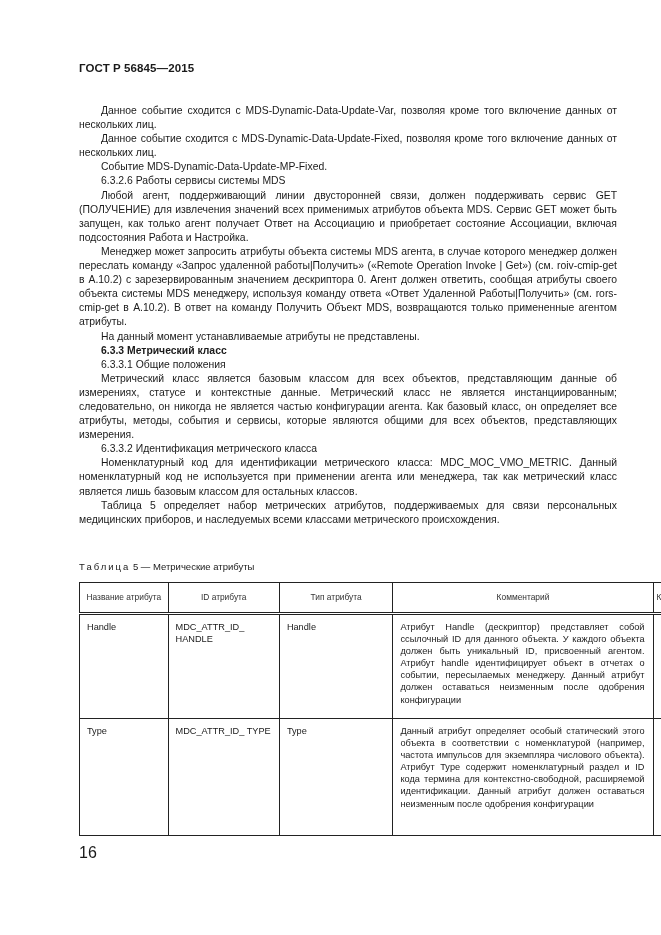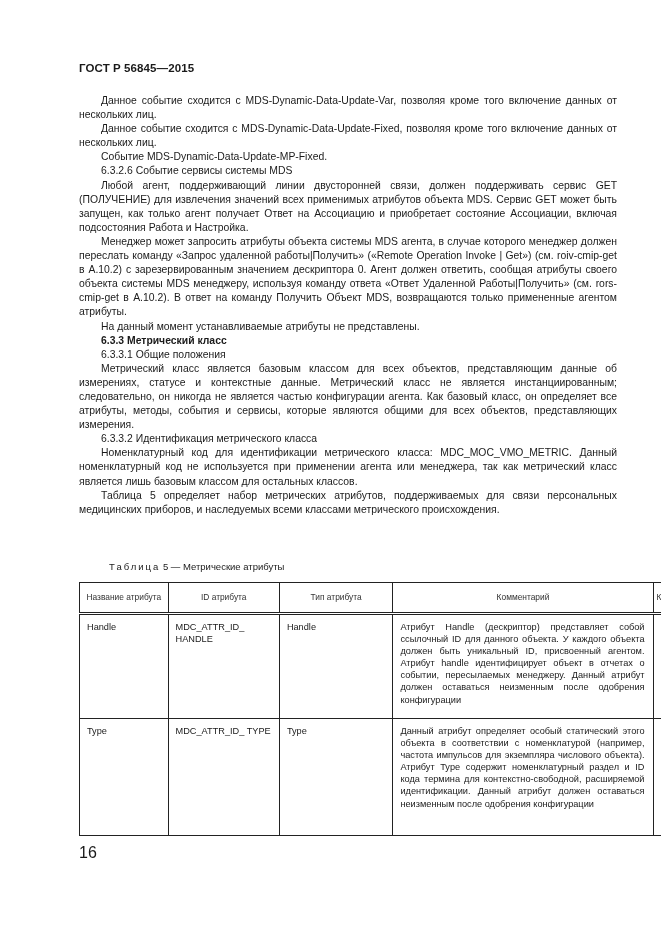--- a/index.html
+++ b/index.html
@@ -5,31 +5,31 @@
     html, body { margin: 0; padding: 0; background: #ffffff; }
     body {
       width: 661px; height: 935px; position: relative; overflow: hidden;
       font-family: "Liberation Sans", sans-serif; color: #1a1a1a;
     }
     .page-header {
       position: absolute; left: 79px; top: 62px;
       font-weight: bold; font-size: 11.5px; letter-spacing: 0.1px;
     }
     .body-text {
-      position: absolute; left: 79px; top: 94px; width: 538px;
+      position: absolute; left: 79px; top: 104px; width: 538px;
       font-size: 10.4px; line-height: 14.1px;
     }
     .body-text p { margin: 0; text-align: justify; text-indent: 22px; }
     .body-text p.heading { text-align: left; }
     .body-text p.bold { font-weight: bold; }
     .table-caption {
       position: absolute; left: 79px; top: 561px;
       font-size: 9.5px;
     }
-    .table-caption .spaced { letter-spacing: 2px; margin-left: 30px; }
+    .table-caption .spaced { letter-spacing: 2px; }
     table.attrs {
       position: absolute; left: 79px; top: 582px;
       width: 612px; border-collapse: collapse;
       font-size: 9.2px; line-height: 12.1px;
     }
     table.attrs th, table.attrs td {
       border: 1px solid #222; vertical-align: top; padding: 0;
     }
     table.attrs th {
       font-weight: normal; font-size: 8.4px; line-height: 11px;
@@ -47,21 +47,21 @@
   </style>
 </head>
 <body>
 
 <div class="page-header">ГОСТ Р 56845—2015</div>
 
 <div class="body-text">
   <p class="text">Данное событие сходится с MDS-Dynamic-Data-Update-Var, позволяя кроме того включение данных от нескольких лиц.</p>
   <p class="text">Данное событие сходится с MDS-Dynamic-Data-Update-Fixed, позволяя кроме того включение данных от нескольких лиц.</p>
   <p class="text heading">Событие MDS-Dynamic-Data-Update-MP-Fixed.</p>
-  <p class="text heading">6.3.2.6  Событие сервисы системы MDS</p>
+  <p class="text heading">6.3.2.6  Работы сервисы системы MDS</p>
   <p class="text">Любой агент, поддерживающий линии двусторонней связи, должен поддерживать сервис GET (ПОЛУЧЕНИЕ) для извлечения значений всех применимых атрибутов объекта MDS. Сервис GET может быть запущен, как только агент получает Ответ на Ассоциацию и приобретает состояние Ассоциации, включая подсостояния Работа и Настройка.</p>
   <p class="text">Менеджер может запросить атрибуты объекта системы MDS агента, в случае которого менеджер должен переслать команду «Запрос удаленной работы|Получить» («Remote Operation Invoke | Get») (см. roiv-cmip-get в А.10.2) с зарезервированным значением дескриптора 0. Агент должен ответить, сообщая атрибуты своего объекта системы MDS менеджеру, используя команду ответа «Ответ Удаленной Работы|Получить» (см. rors-cmip-get в А.10.2). В ответ на команду Получить Объект MDS, возвращаются только примененные агентом атрибуты.</p>
   <p class="text heading">На данный момент устанавливаемые атрибуты не представлены.</p>
   <p class="text heading bold">6.3.3  Метрический класс</p>
   <p class="text heading">6.3.3.1  Общие положения</p>
   <p class="text">Метрический класс является базовым классом для всех объектов, представляющим данные об измерениях, статусе и контекстные данные. Метрический класс не является инстанциированным; следовательно, он никогда не является частью конфигурации агента. Как базовый класс, он определяет все атрибуты, методы, события и сервисы, которые являются общими для всех объектов, представляющих измерения.</p>
   <p class="text heading">6.3.3.2  Идентификация метрического класса</p>
   <p class="text">Номенклатурный код для идентификации метрического класса: MDC_MOC_VMO_METRIC. Данный номенклатурный код не используется при применении агента или менеджера, так как метрический класс является лишь базовым классом для остальных классов.</p>
   <p class="text">Таблица 5 определяет набор метрических атрибутов, поддерживаемых для связи персональных медицинских приборов, и наследуемых всеми классами метрического происхождения.</p>
 </div>

